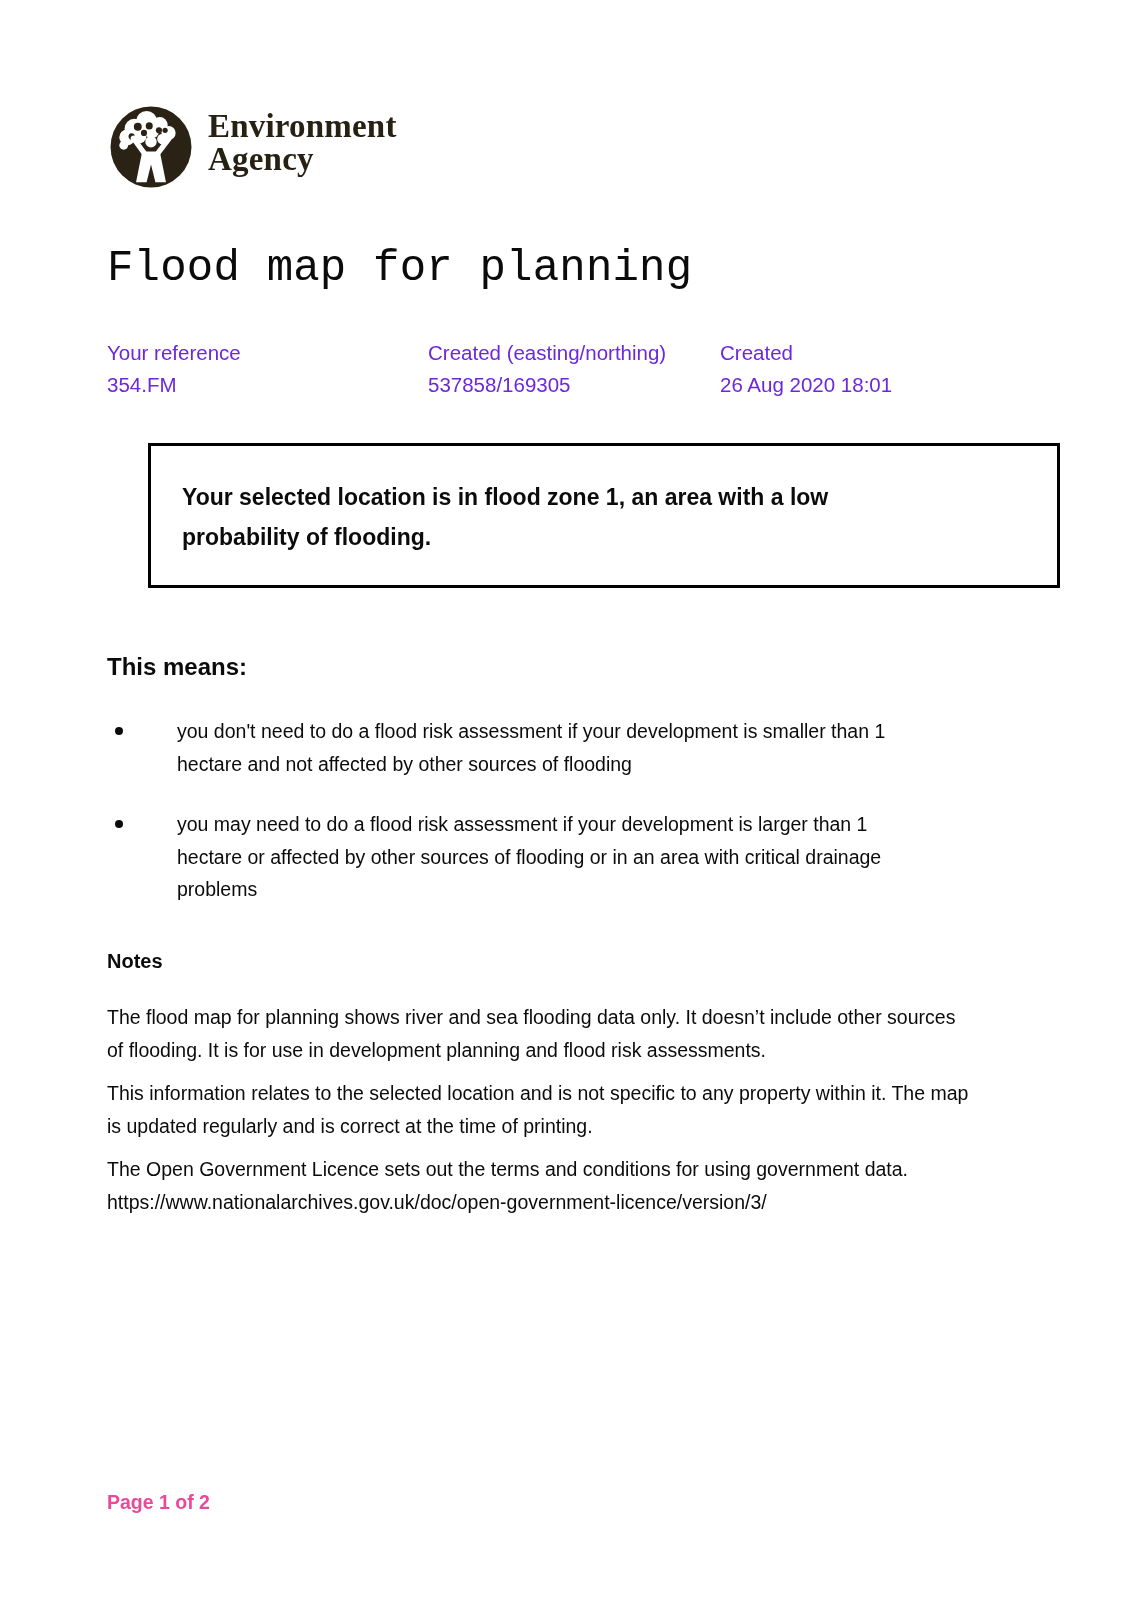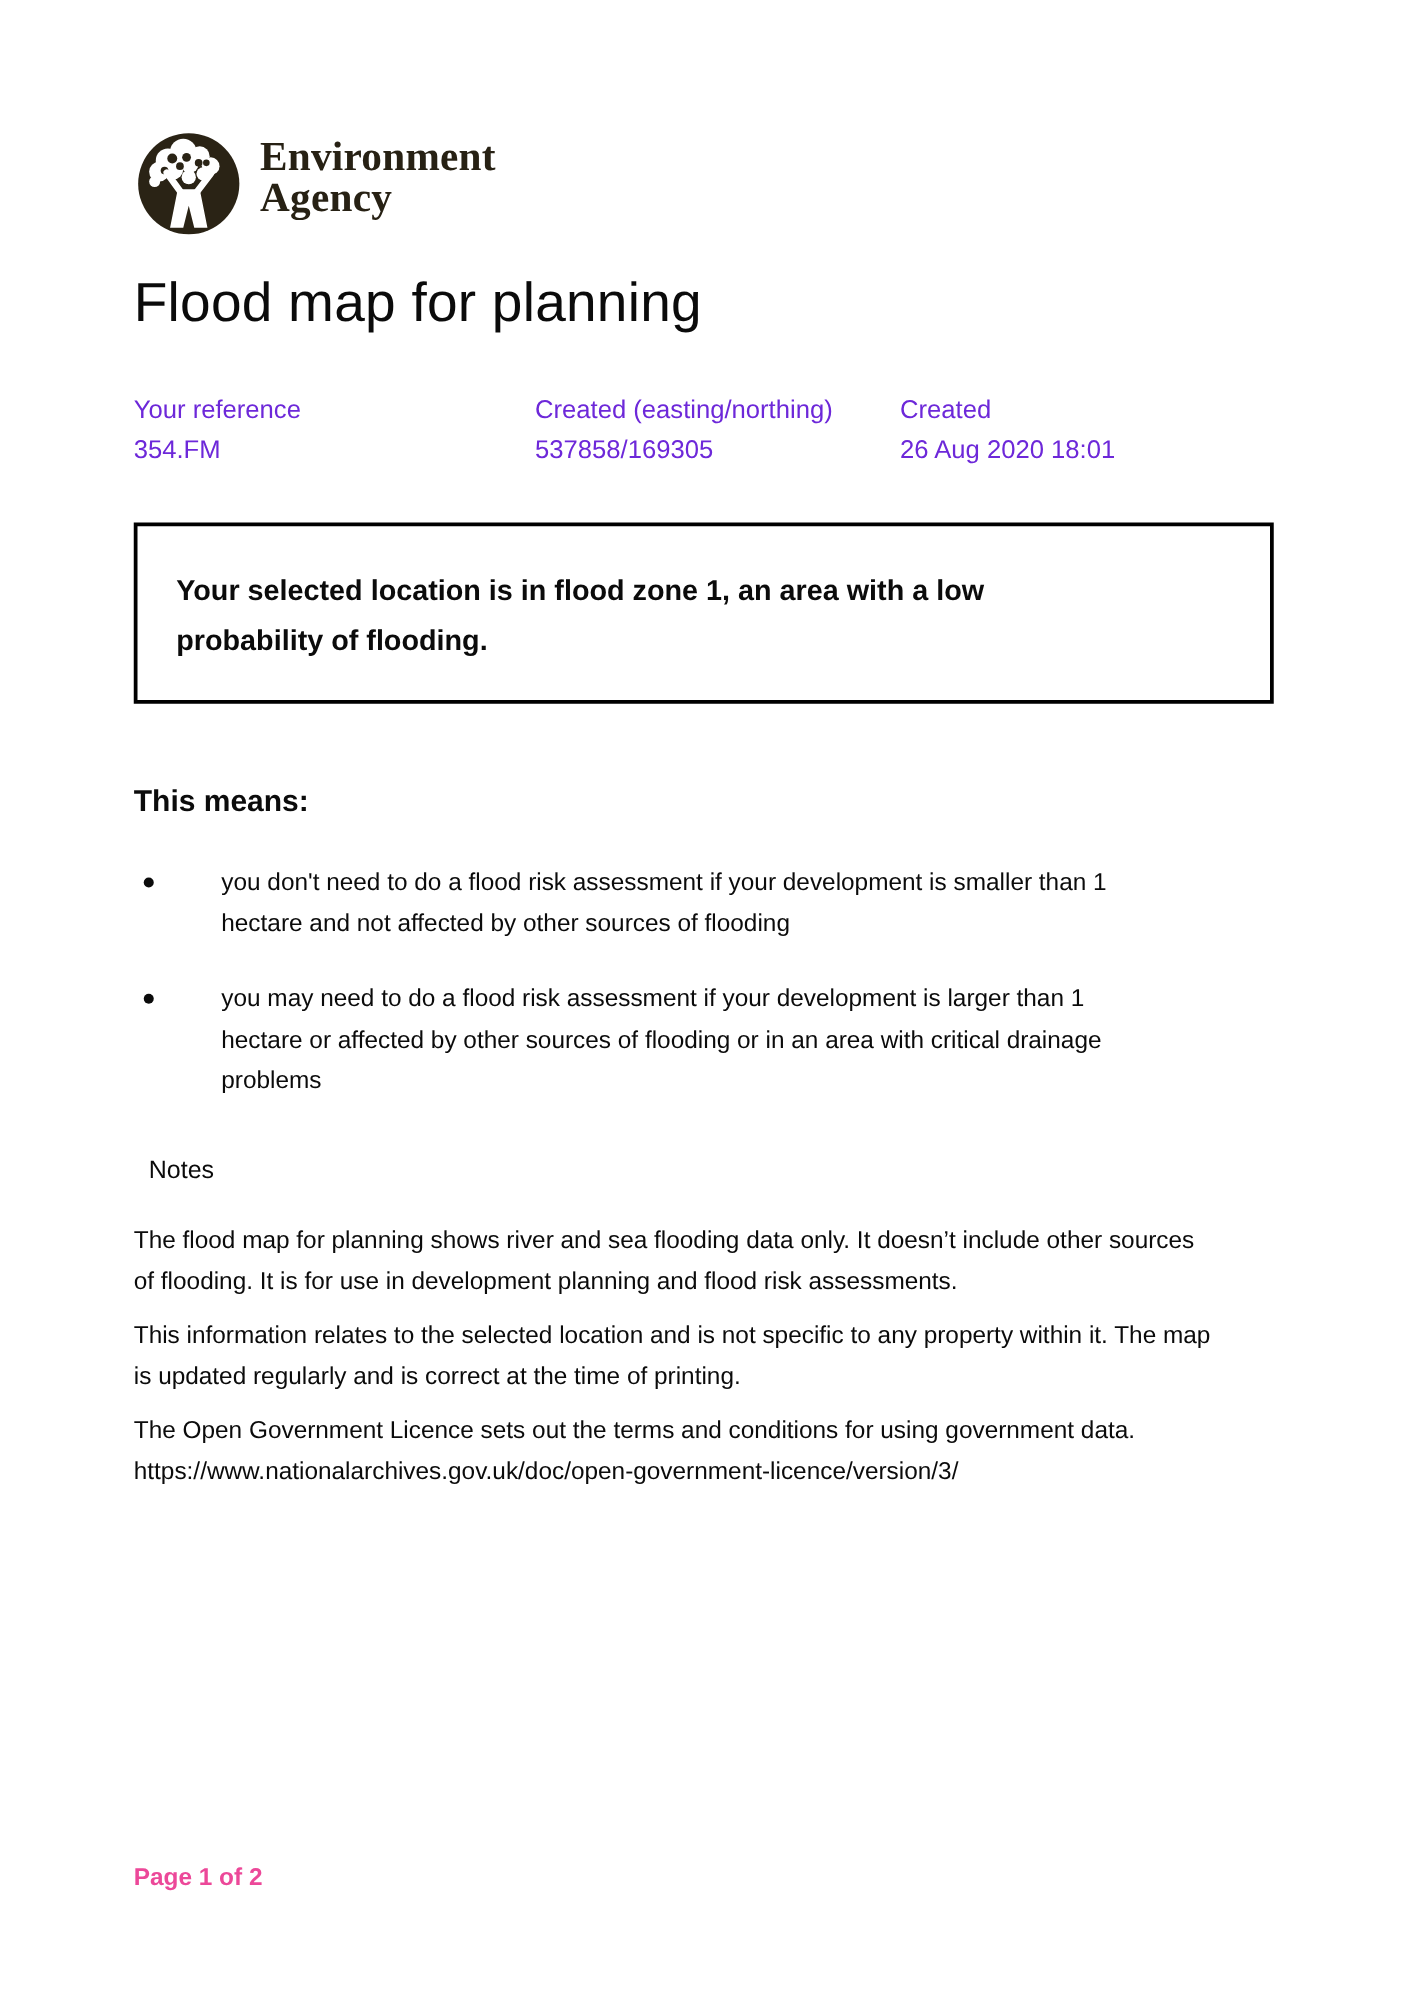--- a/index.html
+++ b/index.html
@@ -34,26 +34,27 @@
     font-weight: 600;
     font-size: 33px;
     line-height: 33px;
     color: #272114;
     padding-left: 13px;
     padding-top: 7px;
     letter-spacing: 0.2px;
   }
   
   h1.doc-title {
-    margin-top: 26px;
+    margin-top: 51px;
     font-size: 44px;
     line-height: 48px;
     font-weight: 400;
     letter-spacing: 0.2px;
     color: #0b0b0b;
+    font-family: Liberation Mono, monospace;
   }
   
   .meta-row {
     display: flex;
     margin-top: 45px;
   }
   .meta-col-1 { width: 321px; }
   .meta-col-2 { width: 292px; }
   .meta-col-3 { flex: 1; }
   .meta-label, .meta-value {
@@ -61,20 +62,21 @@
     line-height: 32px;
     color: #6d28d9;
   }
   
   .alert-box {
     margin-top: 42px;
     width: 912px;
     min-height: 140px;
     border: 3px solid #000000;
     padding: 31px 40px 28px 31px;
+    margin-left: 41px;
   }
   .alert-box p {
     font-size: 23px;
     font-weight: 700;
     line-height: 40px;
     max-width: 755px;
     color: #0b0b0b;
   }
   
   h2.means-heading {
@@ -104,22 +106,21 @@
     height: 8px;
     border-radius: 50%;
     background: #0b0b0b;
   }
   ul.means-list li .li-text { display: inline-block; max-width: 765px; vertical-align: top; margin-left: 35px; }
   
   h3.notes-heading {
     margin-top: 43px;
     font-size: 20px;
     line-height: 24px;
-    font-weight: 400;
-    margin-left: 12px;
+    font-weight: 700;
   }
   .notes p {
     font-size: 19.5px;
     line-height: 33px;
     max-width: 895px;
   }
   .notes p.first { margin-top: 28px; }
   .notes p + p { margin-top: 10px; }
   
   .page-footer {

